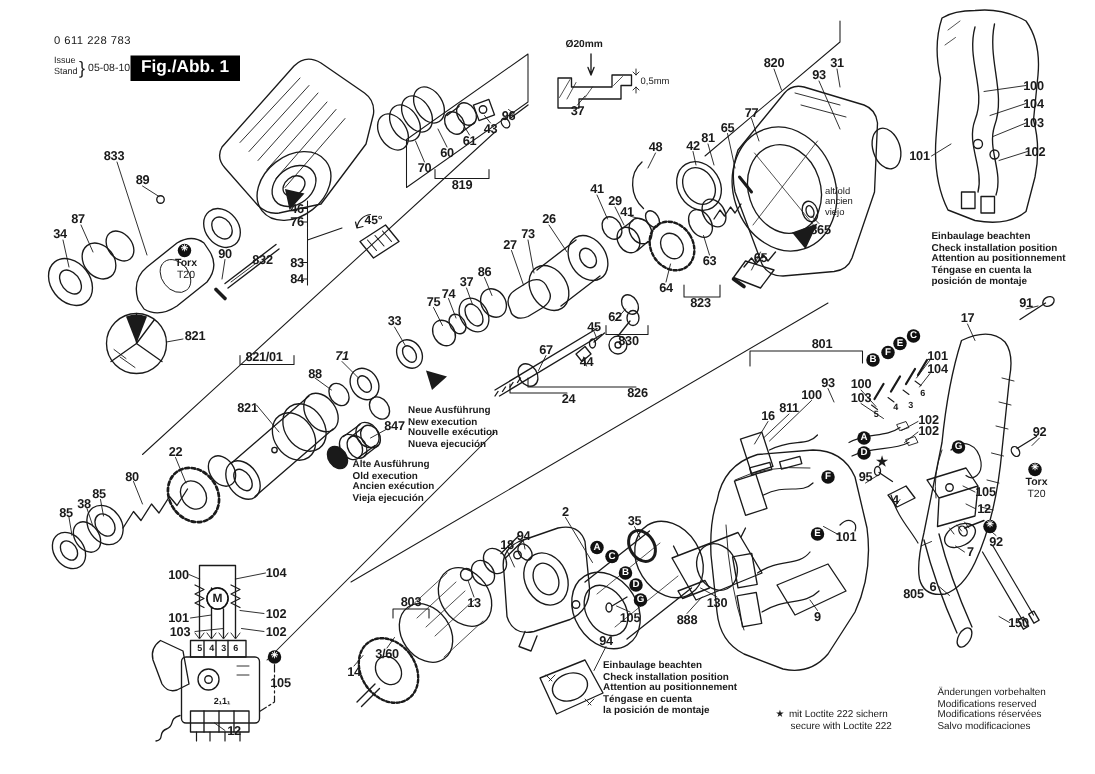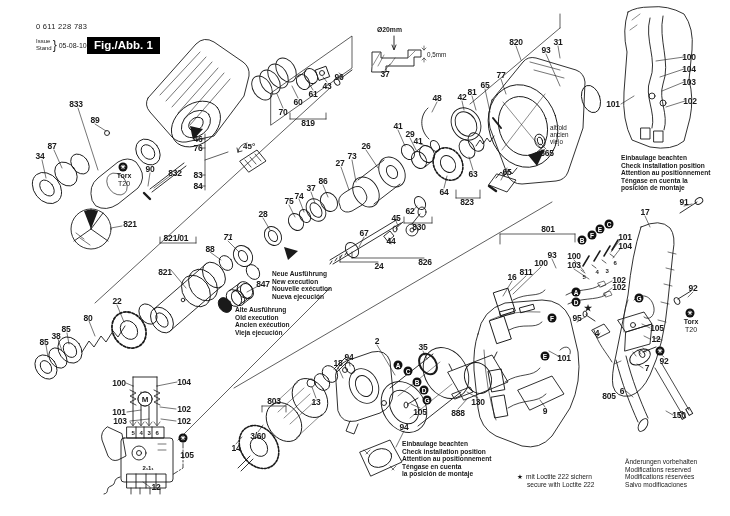--- a/index.html
+++ b/index.html
@@ -419,21 +419,21 @@
     <div class="callout" style="left: 175px; top: 173px;">832</div>
     <div class="callout" style="left: 198px; top: 139px;">46</div>
     <div class="callout" style="left: 198px; top: 148px;">76</div>
     <div class="callout" style="left: 198px; top: 175px;">83</div>
     <div class="callout" style="left: 198px; top: 186px;">84</div>
     <div class="callout" style="left: 130px; top: 224px;">821</div>
     <div class="callout" style="left: 176px; top: 238px;">821/01</div>
     <div class="callout" style="left: 165px; top: 272px;">821</div>
     <div class="callout" style="left: 210px; top: 249px;">88</div>
     <div class="callout" style="left: 228px; top: 237px; font-style: italic;">71</div>
-    <div class="callout" style="left: 263px; top: 214px;">28</div>
+    <div class="callout" style="left: 263px; top: 214px;">33</div>
     <div class="callout" style="left: 263px; top: 284px; text-align: right;">847</div>
     <div class="callout" style="left: 117px; top: 301px;">22</div>
     <div class="callout" style="left: 88px; top: 318px;">80</div>
     <div class="callout" style="left: 66px; top: 329px;">85</div>
     <div class="callout" style="left: 56px; top: 336px;">38</div>
     <div class="callout" style="left: 44px; top: 342px;">85</div>
     <div class="callout" style="left: 283px; top: 112px;">70</div>
     <div class="callout" style="left: 298px; top: 102px;">60</div>
     <div class="callout" style="left: 313px; top: 94px;">61</div>
     <div class="callout" style="left: 327px; top: 86px;">43</div>

